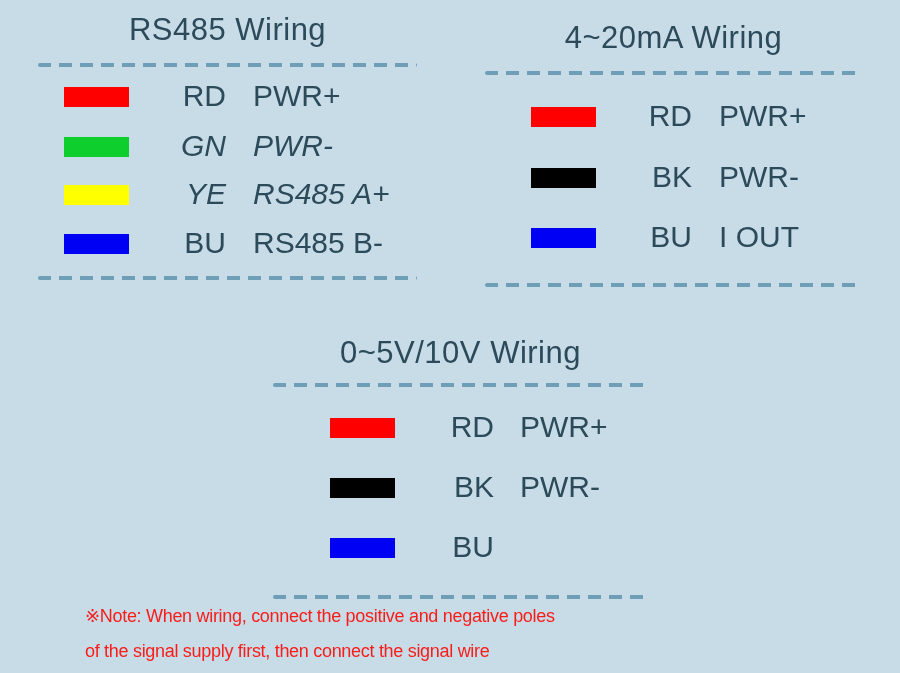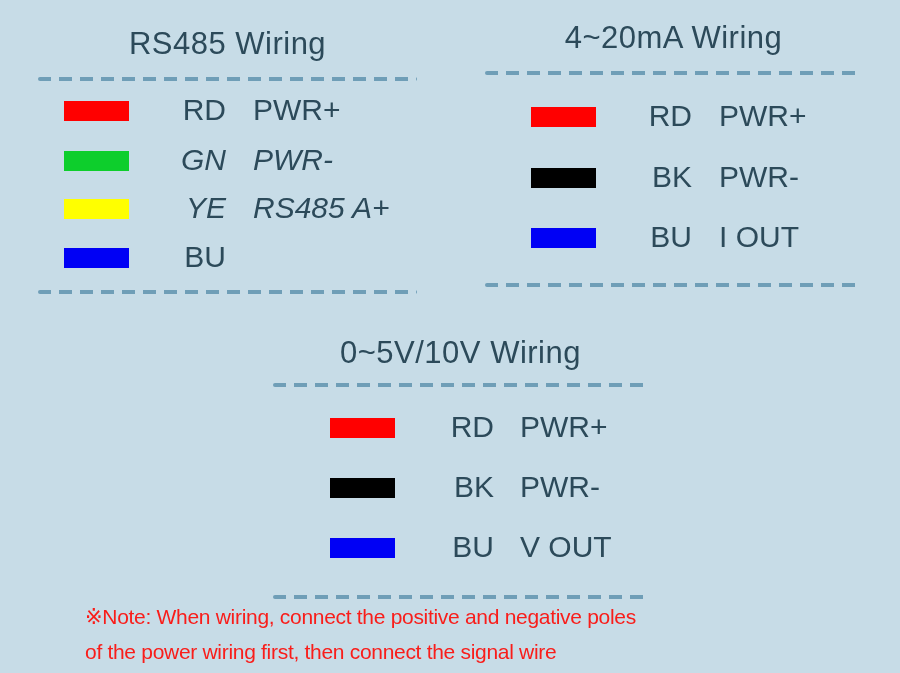--- a/index.html
+++ b/index.html
@@ -11,21 +11,21 @@
   * { margin: 0; padding: 0; box-sizing: border-box; }
   html, body { width: 900px; height: 673px; }
   body {
     font-family: "Liberation Sans", "DejaVu Sans", sans-serif;
     background: var(--bg);
     position: relative;
     overflow: hidden;
     color: var(--ink);
   }
   .section { position: absolute; }
-  #sec-rs485   { left: 38px;  top: 26px;  width: 379px; height: 270px; }
+  #sec-rs485   { left: 38px;  top: 12px;  width: 379px; height: 270px; }
   #sec-420ma   { left: 485px; top: 20px;  width: 377px; height: 270px; }
   #sec-0510v   { left: 273px; top: 335px; width: 375px; height: 266px; }
 
   .section-title {
     position: absolute; top: 0; left: 0; right: 0;
     text-align: center;
     font-size: 31px;
     letter-spacing: 0.5px;
     color: var(--ink);
     white-space: nowrap;
@@ -78,21 +78,21 @@
 
   #sec-0510v .swatch { left: 57px; }
   #sec-0510v .abbr   { left: 151px; }
   #sec-0510v .signal { left: 247px; }
   #sec-0510v .row-1 { top: 78px; }
   #sec-0510v .row-2 { top: 138px; }
   #sec-0510v .row-3 { top: 198px; }
 
   .note {
     position: absolute; left: 85px; top: 599px;
-    font-size: 21px; line-height: 35px;
+    font-size: 18px; line-height: 35px;
     color: var(--note);
     letter-spacing: -0.3px;
     white-space: nowrap;
   }
 </style>
 </head>
 <body>
 
 <div class="section" id="sec-rs485">
   <div class="section-title">RS485 Wiring</div>
@@ -109,20 +109,21 @@
     <span class="signal">PWR-</span>
   </div>
   <div class="wire-row row-3">
     <span class="swatch" style="background-color: rgb(255, 255, 0);"></span>
     <span class="abbr">YE</span>
     <span class="signal">RS485 A+</span>
   </div>
   <div class="wire-row row-4">
     <span class="swatch" style="background-color: rgb(0, 0, 245);"></span>
     <span class="abbr">BU</span>
+    <span class="signal">RS485 B-</span>
   </div>
 
   <div class="dash-line dash-bottom"></div>
 </div>
 
 <div class="section" id="sec-420ma">
   <div class="section-title">4~20mA Wiring</div>
   <div class="dash-line dash-top"></div>
 
   <div class="wire-row row-1">
@@ -154,22 +155,21 @@
     <span class="signal">PWR+</span>
   </div>
   <div class="wire-row row-2">
     <span class="swatch" style="background-color: rgb(0, 0, 0);"></span>
     <span class="abbr">BK</span>
     <span class="signal">PWR-</span>
   </div>
   <div class="wire-row row-3">
     <span class="swatch" style="background-color: rgb(0, 0, 245);"></span>
     <span class="abbr">BU</span>
-    <span class="signal">V OUT</span>
   </div>
 
   <div class="dash-line dash-bottom"></div>
 </div>
 
 <div class="note">
   <div>※Note: When wiring, connect the positive and negative poles</div>
-  <div>of the power wiring first, then connect the signal wire</div>
+  <div>of the signal supply first, then connect the signal wire</div>
 </div>
 
 </body></html>

